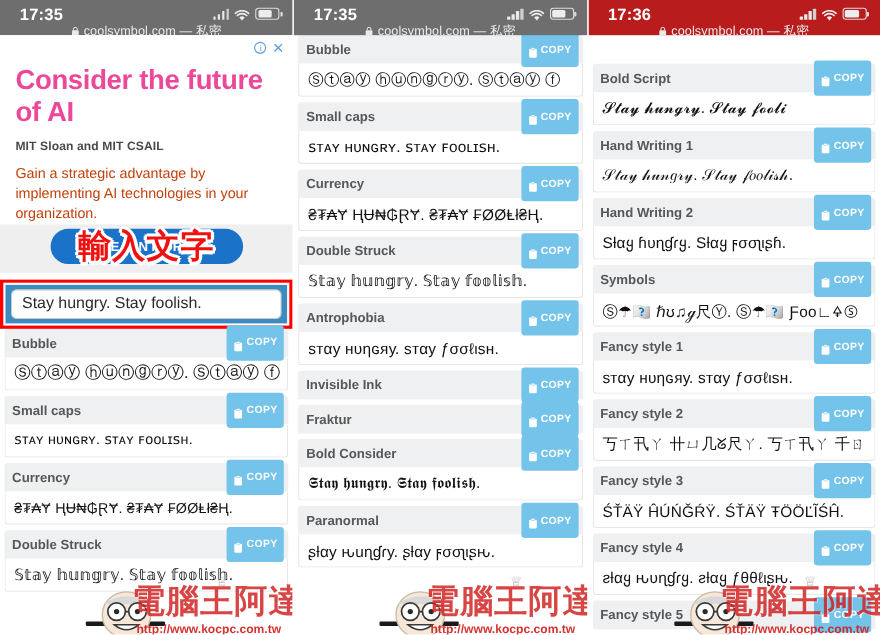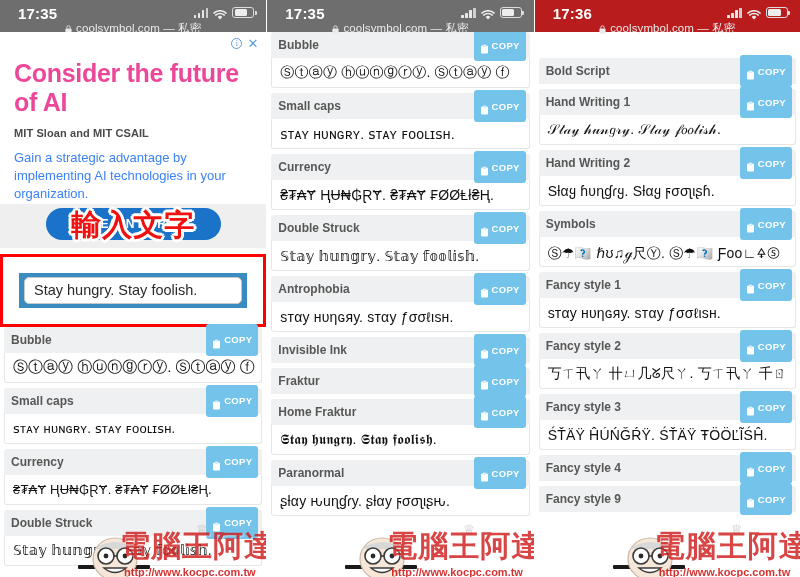--- a/index.html
+++ b/index.html
@@ -84,21 +84,21 @@
   .adclose{color:#5b9dd9;font-size:13px;line-height:11px;}
   .adtitle{
     font-size:25px;font-weight:bold;color:#ec4899;line-height:1.17;
     padding:9px 14px 0 14px;letter-spacing:-.3px;
   }
   .adsub{
     font-size:11px;font-weight:bold;color:#4a4a4a;padding:9px 14px 0 14px;
     letter-spacing:.1px;
   }
   .adbody{
-    font-size:13px;color:#3b82f6;line-height:1.42;padding:10px 14px 0 14px;
+    font-size:13px;color:#c2410c;line-height:1.42;padding:10px 14px 0 14px;
   }
   .adcta-zone{
     position:relative;height:44px;background:#efefef;margin-top:0;
   }
   .adcta-btn{
     position:absolute;left:46px;top:4px;width:175px;height:32px;
     background:#1a73c8;border-radius:16px;
     color:#fff;font-size:12px;font-weight:bold;
     display:flex;align-items:center;justify-content:center;
   }
@@ -108,21 +108,21 @@
     font-family:"DejaVu Sans",sans-serif;letter-spacing:1px;
     text-shadow:
       2px 0 #fff,-2px 0 #fff,0 2px #fff,0 -2px #fff,
       2px 2px #fff,-2px 2px #fff,2px -2px #fff,-2px -2px #fff,
       3px 0 #fff,-3px 0 #fff,0 3px #fff,0 -3px #fff;
     line-height:42px;
   }
 
   
   .inputframe{
-    border:3px solid #ff0000;background:#fff;padding:16px;margin:0;
+    border:3px solid #ff0000;background:#fff;padding:2px;margin:0;
     box-sizing:border-box;
   }
   .inputinner{
     background:#3a8cc0;padding:4px 5px;
   }
   .maininput{
     background:#fff;border:1px solid #c8c8c8;border-radius:5px;
     height:27px;display:flex;align-items:center;padding:0 9px;
     font-size:14.5px;color:#2a2a2a;box-sizing:border-box;
     white-space:nowrap;overflow:hidden;
@@ -444,21 +444,21 @@
               <span class="clipico"><svg width="9" height="10" viewBox="0 0 9 10">
                   <rect x="1" y="1.4" width="7" height="8" rx="1" fill="#fff"></rect>
                   <rect x="2.8" y="0.4" width="3.4" height="1.8" rx="0.6" fill="#fff" stroke="#74c3ea" stroke-width="0.5"></rect>
                 </svg></span>
               <span class="lab">COPY</span>
             </span>
           </div>
         </div>
         <div class="row">
           <div class="rowhead">
-            <span class="rowname">Home Fraktur</span>
+            <span class="rowname">Bold Consider</span>
             <span class="copybtn">
               <span class="clipico"><svg width="9" height="10" viewBox="0 0 9 10">
                   <rect x="1" y="1.4" width="7" height="8" rx="1" fill="#fff"></rect>
                   <rect x="2.8" y="0.4" width="3.4" height="1.8" rx="0.6" fill="#fff" stroke="#74c3ea" stroke-width="0.5"></rect>
                 </svg></span>
               <span class="lab">COPY</span>
             </span>
           </div>
           <div class="rowval">𝕾𝖙𝖆𝖞 𝖍𝖚𝖓𝖌𝖗𝖞. 𝕾𝖙𝖆𝖞 𝖋𝖔𝖔𝖑𝖎𝖘𝖍.</div>
         </div>
@@ -536,20 +536,21 @@
           <div class="rowhead">
             <span class="rowname">Bold Script</span>
             <span class="copybtn">
               <span class="clipico"><svg width="9" height="10" viewBox="0 0 9 10">
                   <rect x="1" y="1.4" width="7" height="8" rx="1" fill="#fff"></rect>
                   <rect x="2.8" y="0.4" width="3.4" height="1.8" rx="0.6" fill="#fff" stroke="#74c3ea" stroke-width="0.5"></rect>
                 </svg></span>
               <span class="lab">COPY</span>
             </span>
           </div>
+          <div class="rowval">𝓢𝓽𝓪𝔂 𝓱𝓾𝓷𝓰𝓻𝔂. 𝓢𝓽𝓪𝔂 𝓯𝓸𝓸𝓵𝓲</div>
         </div>
         <div class="row">
           <div class="rowhead">
             <span class="rowname">Hand Writing 1</span>
             <span class="copybtn">
               <span class="clipico"><svg width="9" height="10" viewBox="0 0 9 10">
                   <rect x="1" y="1.4" width="7" height="8" rx="1" fill="#fff"></rect>
                   <rect x="2.8" y="0.4" width="3.4" height="1.8" rx="0.6" fill="#fff" stroke="#74c3ea" stroke-width="0.5"></rect>
                 </svg></span>
               <span class="lab">COPY</span>
@@ -626,24 +627,25 @@
           <div class="rowhead">
             <span class="rowname">Fancy style 4</span>
             <span class="copybtn">
               <span class="clipico"><svg width="9" height="10" viewBox="0 0 9 10">
                   <rect x="1" y="1.4" width="7" height="8" rx="1" fill="#fff"></rect>
                   <rect x="2.8" y="0.4" width="3.4" height="1.8" rx="0.6" fill="#fff" stroke="#74c3ea" stroke-width="0.5"></rect>
                 </svg></span>
               <span class="lab">COPY</span>
             </span>
           </div>
-        </div>
-        <div class="row">
-          <div class="rowhead">
-            <span class="rowname">Fancy style 9</span>
+          <div class="rowval">ƨƚαყ ԋυɳɠɾყ. ƨƚαყ ƒθθℓιʂԋ.</div>
+        </div>
+        <div class="row">
+          <div class="rowhead">
+            <span class="rowname">Fancy style 5</span>
             <span class="copybtn">
               <span class="clipico"><svg width="9" height="10" viewBox="0 0 9 10">
                   <rect x="1" y="1.4" width="7" height="8" rx="1" fill="#fff"></rect>
                   <rect x="2.8" y="0.4" width="3.4" height="1.8" rx="0.6" fill="#fff" stroke="#74c3ea" stroke-width="0.5"></rect>
                 </svg></span>
               <span class="lab">COPY</span>
             </span>
           </div>
         </div>
       </div>

